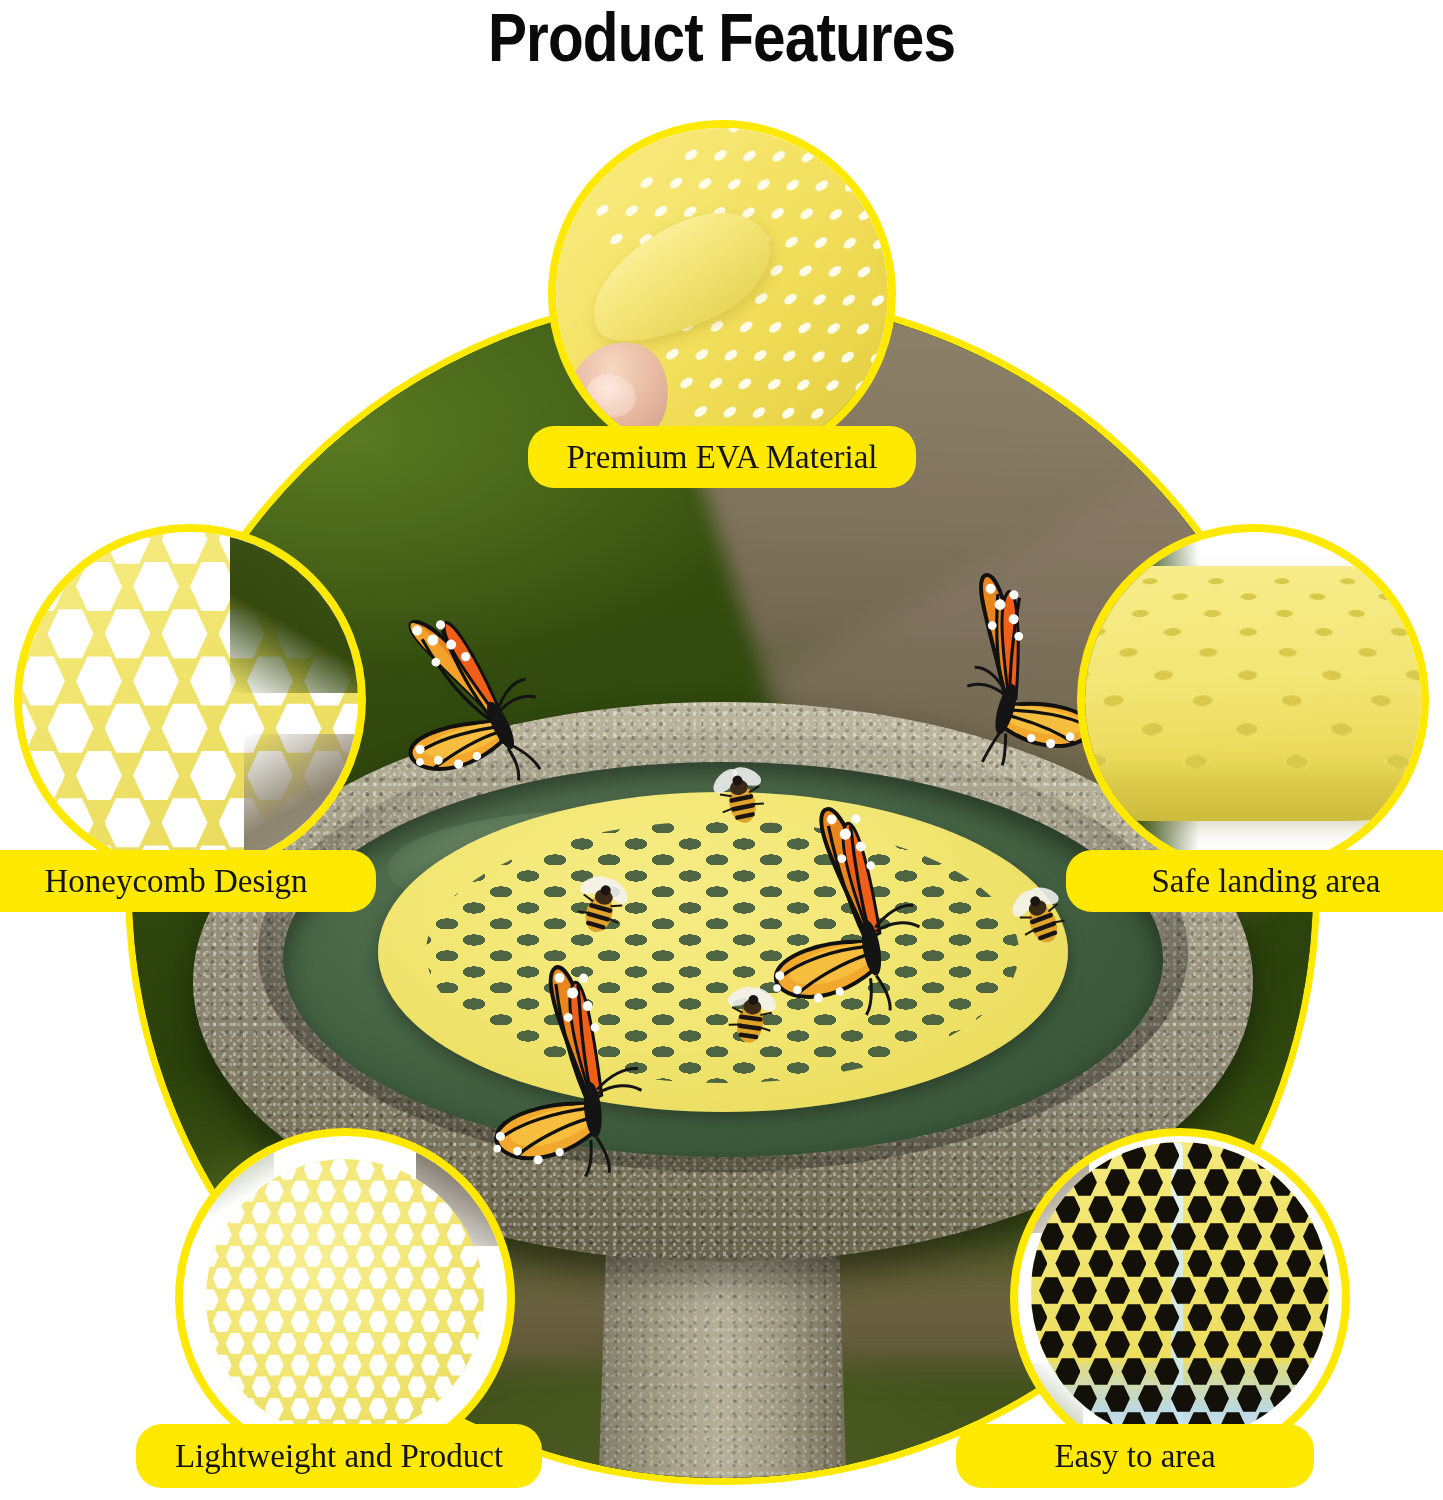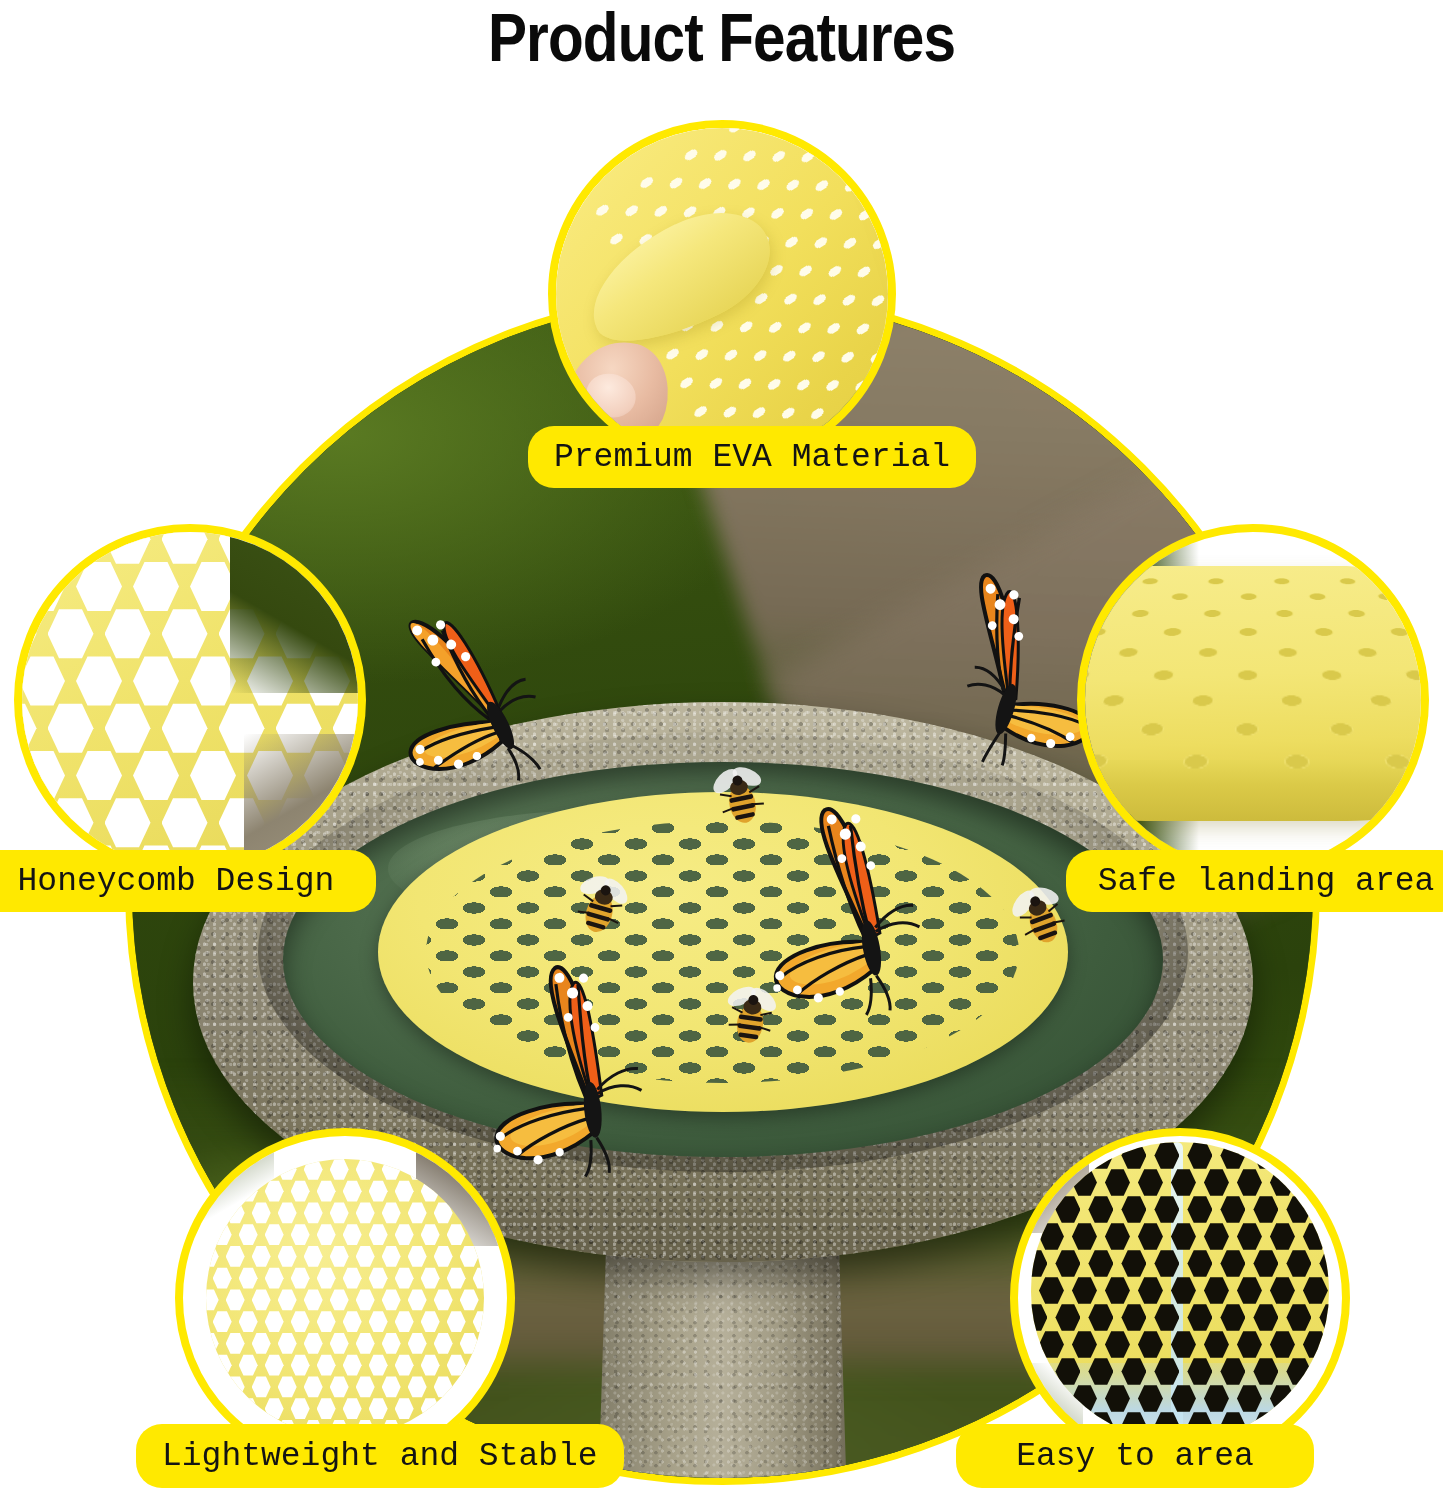--- a/index.html
+++ b/index.html
@@ -298,21 +298,21 @@
                background:linear-gradient(140deg,#6a5a42 0%,#7a6a50 40%,rgba(122,106,80,0) 100%); }
   .clean-bg2 { position:absolute; left:-10%; bottom:-4%; width:30%; height:34%;
                background:linear-gradient(40deg,#3f5618 0%,rgba(63,86,24,0) 85%); }
 
   
   .pill {
     position:absolute;
     background:#FFE900;
     border-radius:26px;
     color:#141414;
-    font-family:Liberation Mono, monospace;
+    font-family:Liberation Serif, serif;
     font-size:33px;
     line-height:1;
     display:flex;
     align-items:center;
     justify-content:center;
     white-space:nowrap;
     padding:0 26px;
     height:62px;
   }
   .p-eva   { left:528px;  top:426px;  min-width:388px; }
@@ -932,16 +932,16 @@
         <div class="clean-cell" style="left: 173px; top: 296px; width: 25px; height: 28px;"></div>
         <div class="clean-cell" style="left: 206px; top: 296px; width: 25px; height: 28px;"></div>
         <div class="clean-cell" style="left: 239px; top: 296px; width: 25px; height: 28px;"></div>
         <div class="clean-cell" style="left: 272px; top: 296px; width: 25px; height: 28px;"></div>
       </div>
   </div>
 
   <div class="pill p-eva">Premium EVA Material</div>
   <div class="pill p-comb">Honeycomb Design</div>
   <div class="pill p-safe">Safe landing area</div>
-  <div class="pill p-light">Lightweight and Stable</div>
+  <div class="pill p-light">Lightweight and Product</div>
   <div class="pill p-clean">Easy to area</div>
 
 </div>
 
 </body></html>

